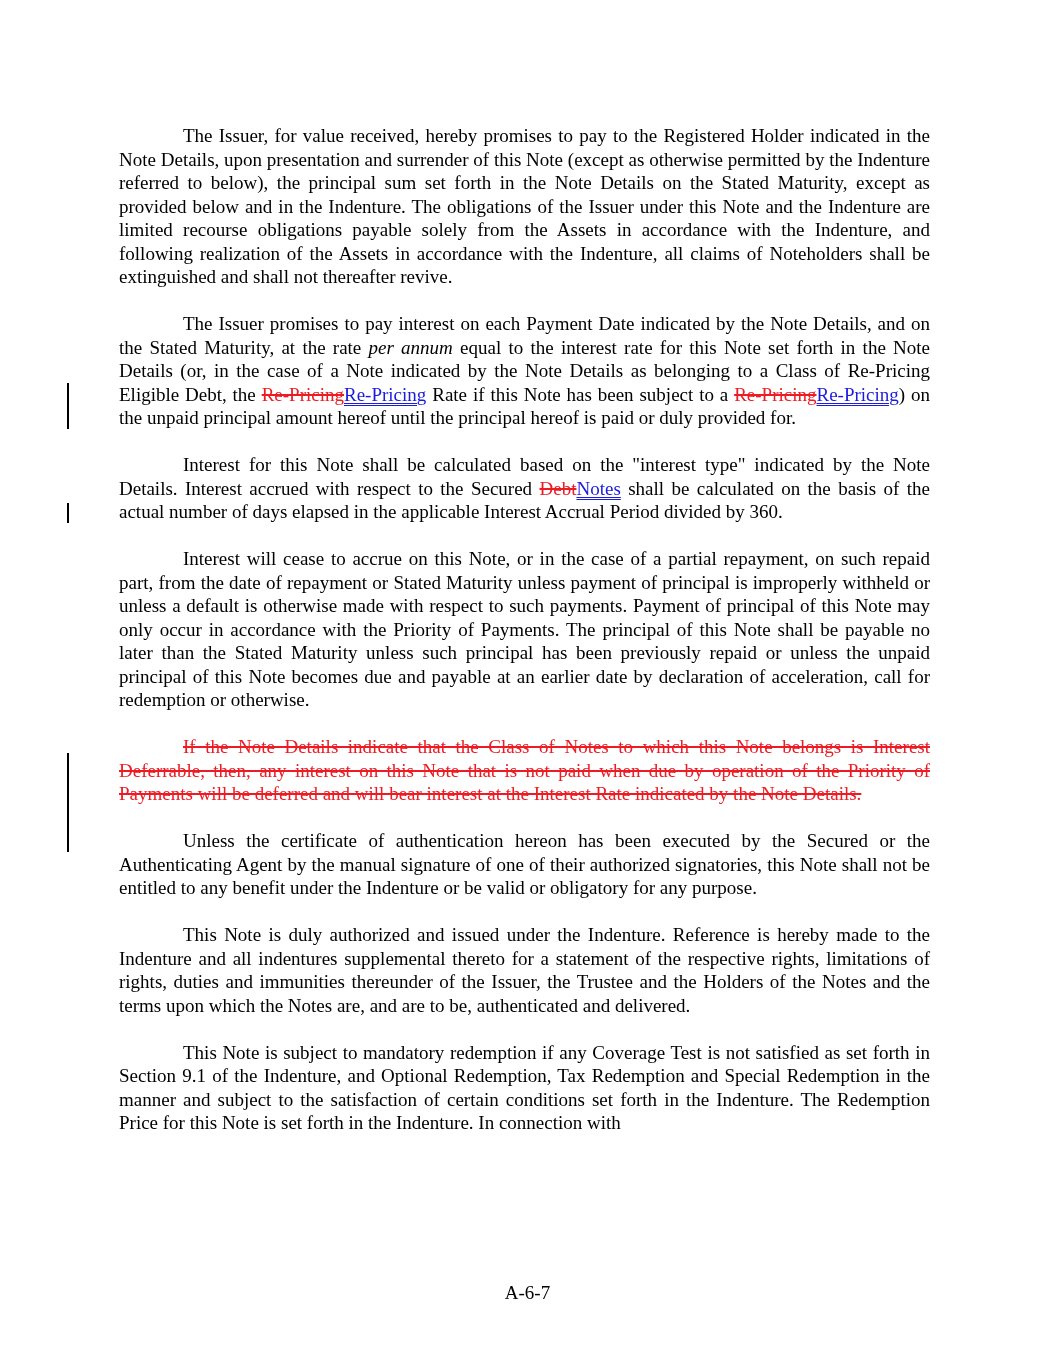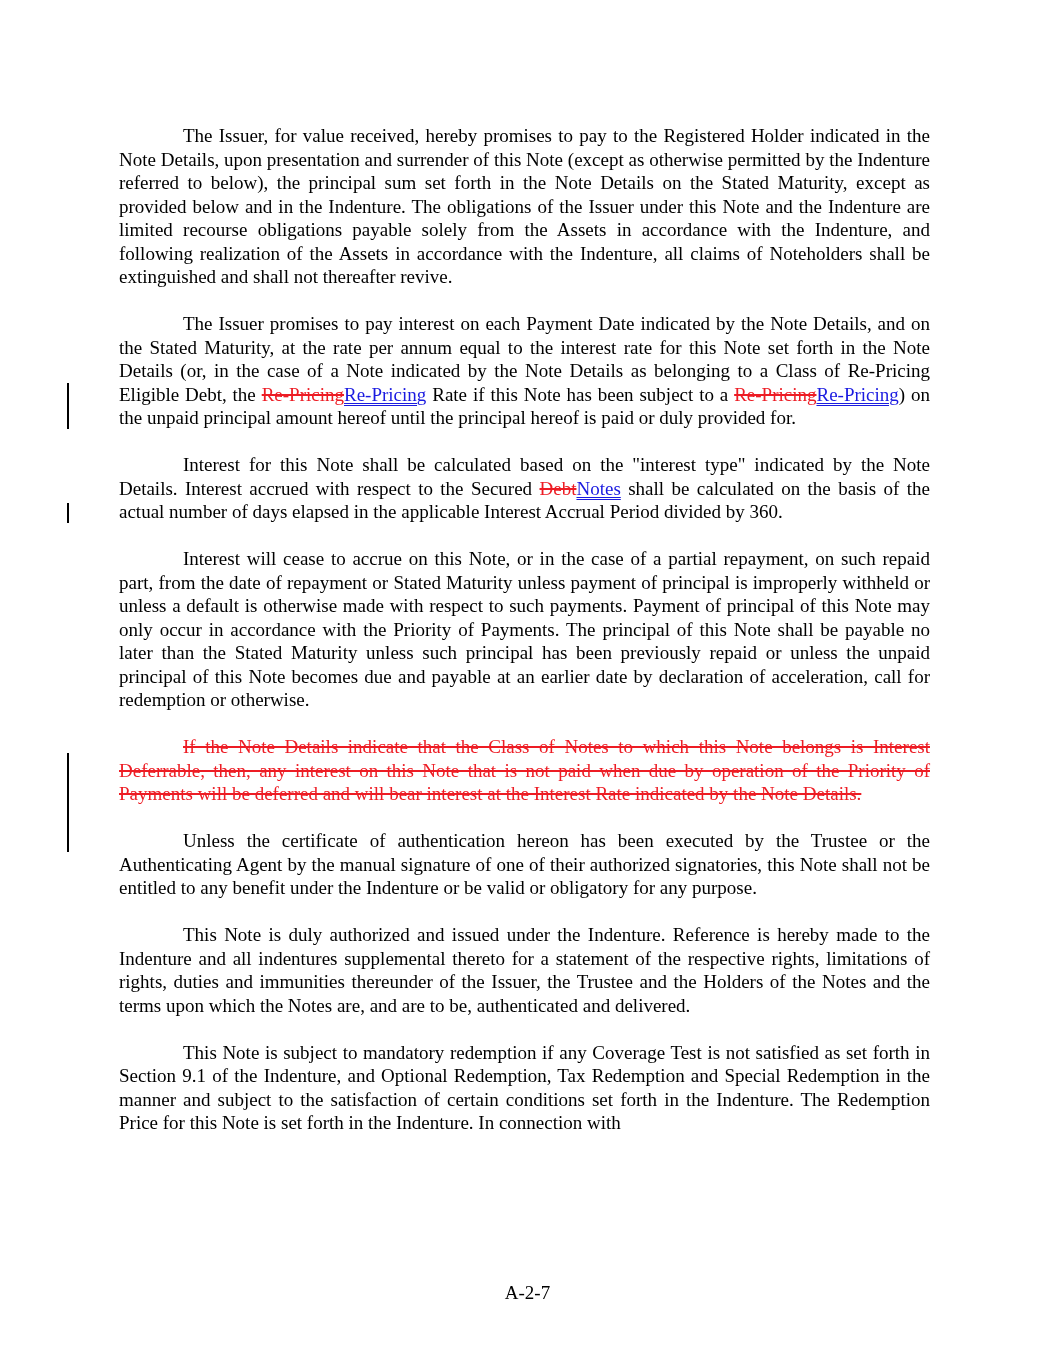--- a/index.html
+++ b/index.html
@@ -19,21 +19,21 @@
     top: 124px;
     width: 811px;
   }
   p.para {
     font-size: 19px;
     line-height: 23.5px;
     text-align: justify;
     text-indent: 64px;
     margin: 0 0 23.5px 0;
   }
-  .seg-italic { }
+  .seg-italic { font-style: italic; }
   .seg-deleted {
     color: var(--deleted-color, #ed1c24);
     text-decoration: line-through;
     text-decoration-thickness: 1.5px;
   }
   .seg-inserted {
     color: var(--inserted-color, #1a1ae0);
     text-decoration: underline;
     text-decoration-style: double;
     text-decoration-thickness: 1px;
@@ -63,18 +63,18 @@
       <div class="change-bar" style="top: 383px; height: 46px;"></div>
       <div class="change-bar" style="top: 503px; height: 20px;"></div>
       <div class="change-bar" style="top: 753px; height: 99px;"></div>
     </div>
   <div class="doc-body">
       <p class="para"><span class="seg-normal">The Issuer, for value received, hereby promises to pay to the Registered Holder indicated in the Note Details, upon presentation and surrender of this Note (except as otherwise permitted by the Indenture referred to below), the principal sum set forth in the Note Details on the Stated Maturity, except as provided below and in the Indenture. The obligations of the Issuer under this Note and the Indenture are limited recourse obligations payable solely from the Assets in accordance with the Indenture, and following realization of the Assets in accordance with the Indenture, all claims of Noteholders shall be extinguished and shall not thereafter revive.</span></p>
       <p class="para"><span class="seg-normal">The Issuer promises to pay interest on each Payment Date indicated by the Note Details, and on the Stated Maturity, at the rate </span><span class="seg-italic">per annum</span><span class="seg-normal"> equal to the interest rate for this Note set forth in the Note Details (or, in the case of a Note indicated by the Note Details as belonging to a Class of Re-Pricing Eligible Debt, the </span><span class="seg-deleted">Re-Pricing</span><span class="seg-inserted">Re-Pricing</span><span class="seg-normal"> Rate if this Note has been subject to a </span><span class="seg-deleted">Re-Pricing</span><span class="seg-inserted">Re-Pricing</span><span class="seg-normal">) on the unpaid principal amount hereof until the principal hereof is paid or duly provided for.</span></p>
       <p class="para"><span class="seg-normal">Interest for this Note shall be calculated based on the "interest type" indicated by the Note Details. Interest accrued with respect to the Secured </span><span class="seg-deleted">Debt</span><span class="seg-inserted">Notes</span><span class="seg-normal"> shall be calculated on the basis of the actual number of days elapsed in the applicable Interest Accrual Period divided by 360.</span></p>
       <p class="para"><span class="seg-normal">Interest will cease to accrue on this Note, or in the case of a partial repayment, on such repaid part, from the date of repayment or Stated Maturity unless payment of principal is improperly withheld or unless a default is otherwise made with respect to such payments. Payment of principal of this Note may only occur in accordance with the Priority of Payments. The principal of this Note shall be payable no later than the Stated Maturity unless such principal has been previously repaid or unless the unpaid principal of this Note becomes due and payable at an earlier date by declaration of acceleration, call for redemption or otherwise.</span></p>
       <p class="para"><span class="seg-deleted">If the Note Details indicate that the Class of Notes to which this Note belongs is Interest Deferrable, then, any interest on this Note that is not paid when due by operation of the Priority of Payments will be deferred and will bear interest at the Interest Rate indicated by the Note Details.</span></p>
-      <p class="para"><span class="seg-normal">Unless the certificate of authentication hereon has been executed by the Trustee or the Authenticating Agent by the manual signature of one of their authorized signatories, this Note shall not be entitled to any benefit under the Indenture or be valid or obligatory for any purpose.</span></p>
+      <p class="para"><span class="seg-normal">Unless the certificate of authentication hereon has been executed by the Secured or the Authenticating Agent by the manual signature of one of their authorized signatories, this Note shall not be entitled to any benefit under the Indenture or be valid or obligatory for any purpose.</span></p>
       <p class="para"><span class="seg-normal">This Note is duly authorized and issued under the Indenture. Reference is hereby made to the Indenture and all indentures supplemental thereto for a statement of the respective rights, limitations of rights, duties and immunities thereunder of the Issuer, the Trustee and the Holders of the Notes and the terms upon which the Notes are, and are to be, authenticated and delivered.</span></p>
       <p class="para"><span class="seg-normal">This Note is subject to mandatory redemption if any Coverage Test is not satisfied as set forth in Section 9.1 of the Indenture, and Optional Redemption, Tax Redemption and Special Redemption in the manner and subject to the satisfaction of certain conditions set forth in the Indenture. The Redemption Price for this Note is set forth in the Indenture. In connection with</span></p>
     </div>
-  <div class="footer">A-2-7</div>
+  <div class="footer">A-6-7</div>
 </div>
 
 </body></html>

